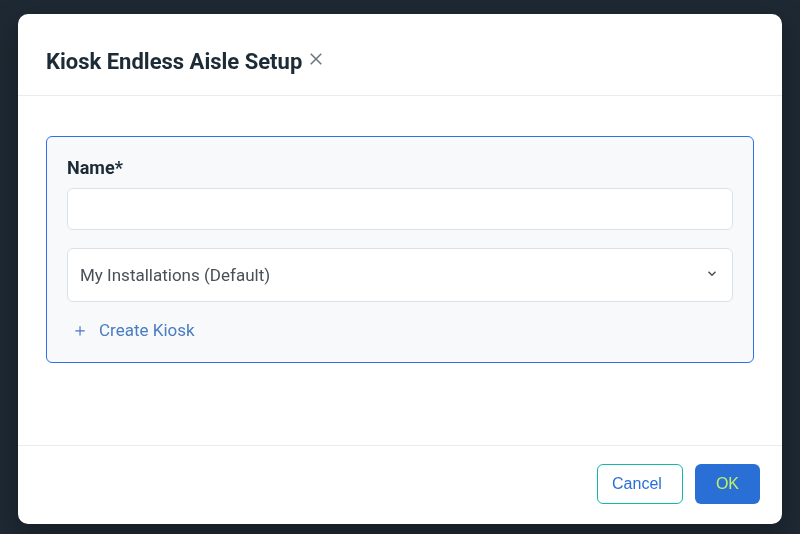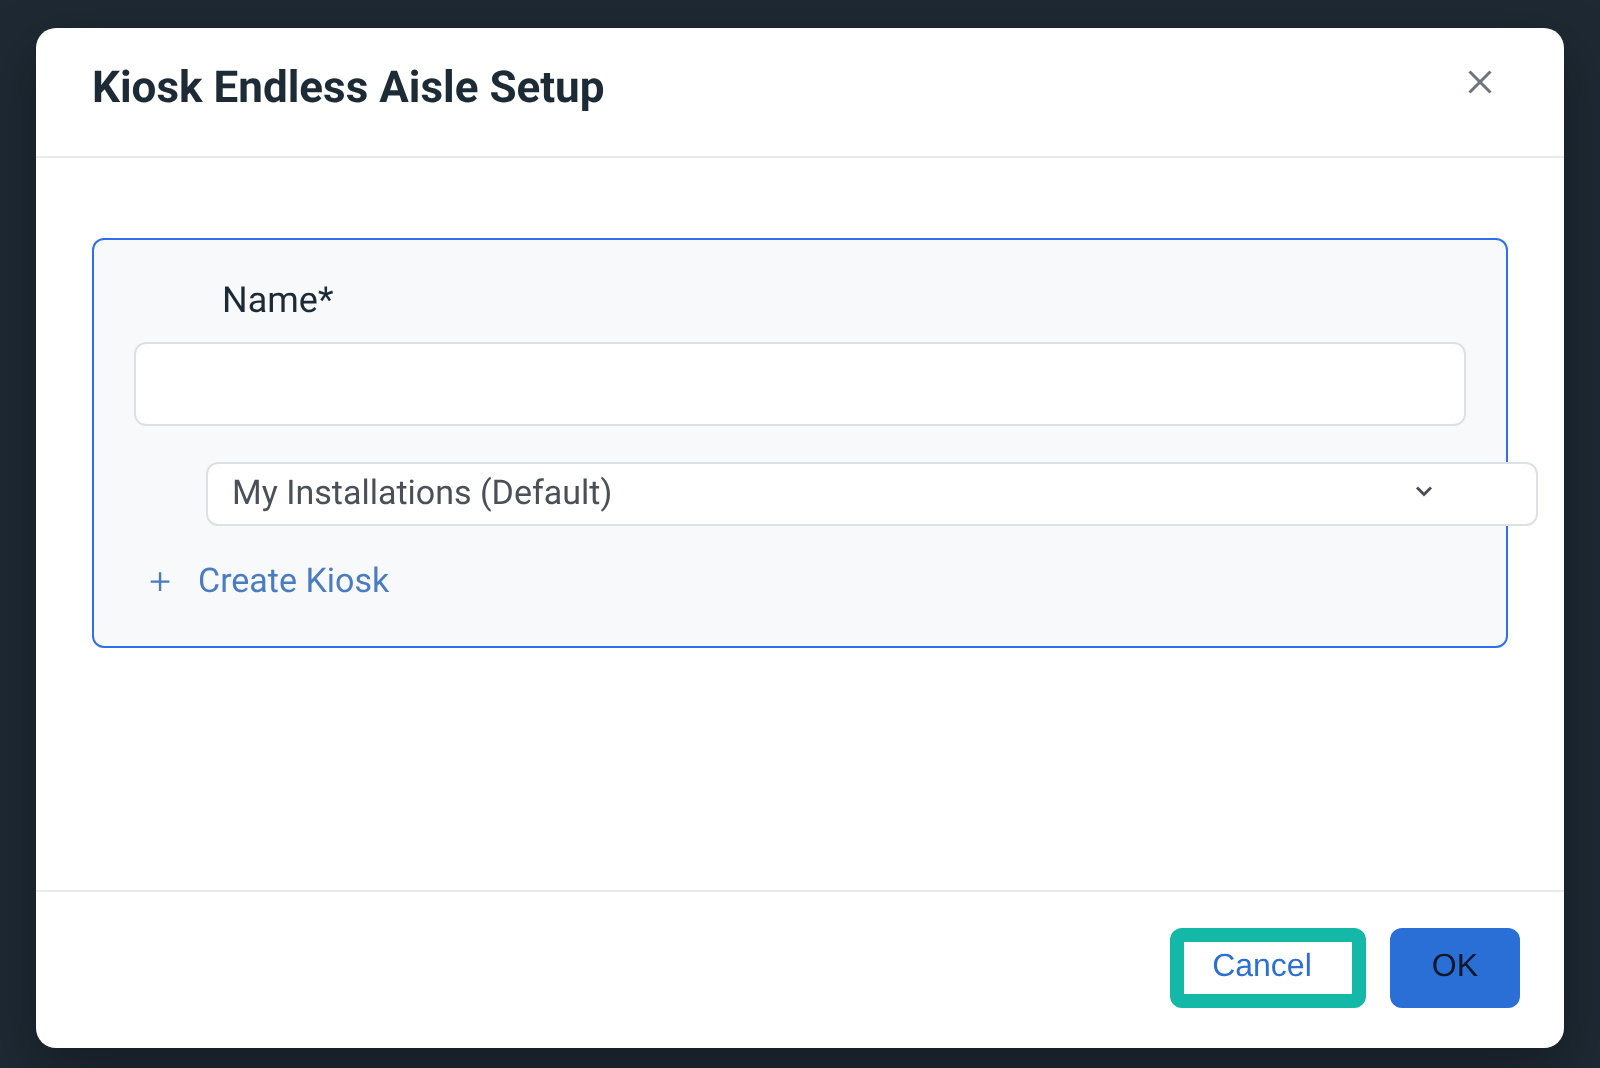--- a/index.html
+++ b/index.html
@@ -24,22 +24,21 @@
       width: 764px;
       height: 510px;
       display: flex;
       flex-direction: column;
       box-shadow: 0 10px 30px rgba(0,0,0,0.3);
       overflow: hidden;
     }
     .modal-header {
       display: flex;
       align-items: center;
-      justify-content: space-between;
-      padding: 16px 28px 20px 28px;
+      padding: 33px 28px 20px 28px;
       border-bottom: 1px solid #e9ecef;
     }
     .modal-title {
       font-size: 22px;
       font-weight: 700;
       color: #1c2b36;
     }
     .close-btn {
       width: 28px;
       height: 28px;
@@ -63,54 +62,52 @@
       padding: 40px 28px 20px 28px;
     }
     .panel {
       border: 1px solid #2f6fed;
       border-radius: 6px;
       background: #f7f9fb;
       padding: 20px 20px 22px 20px;
     }
     .field-label {
       font-size: 18px;
-      font-weight: 400;
+      font-weight: 700;
       color: #1c2b36;
       margin-bottom: 10px;
       display: block;
-      margin-left: 44px;
     }
     .text-input {
       width: 100%;
       height: 42px;
       border: 1px solid #dce1e6;
       border-radius: 6px;
       background: #ffffff;
       padding: 0 12px;
       font-size: 16px;
       color: #1c2b36;
       margin-bottom: 18px;
     }
     .select-wrap {
       position: relative;
       width: 100%;
     }
     .select-input {
       width: 100%;
-      height: 32px;
+      height: 54px;
       border: 1px solid #dce1e6;
       border-radius: 6px;
       background: #ffffff;
       padding: 0 40px 0 12px;
       font-size: 17px;
       color: #495057;
       display: flex;
       align-items: center;
       cursor: pointer;
-      margin-left: 36px;
     }
     .select-caret {
       position: absolute;
       right: 14px;
       top: 50%;
       transform: translateY(-50%);
       pointer-events: none;
     }
     .select-caret svg {
       width: 14px;
@@ -148,27 +145,27 @@
       border-radius: 6px;
       font-size: 16px;
       cursor: pointer;
       display: flex;
       align-items: center;
       justify-content: center;
       border: 1px solid transparent;
     }
     .btn-cancel {
       background: #ffffff;
-      border: 7px solid #14b8a6;
+      border: 1px solid #14b8a6;
       color: #2a6fd6;
       padding-left: 14px;
     }
     .btn-ok {
       background: #2a6fd6;
-      color: #0f172a;
+      color: #bef264;
       min-width: 60px;
     }
   </style>
 </head>
 <body>
 
 <div class="modal">
   <div class="modal-header">
     <div class="modal-title">Kiosk Endless Aisle Setup</div>
     <button class="close-btn">

